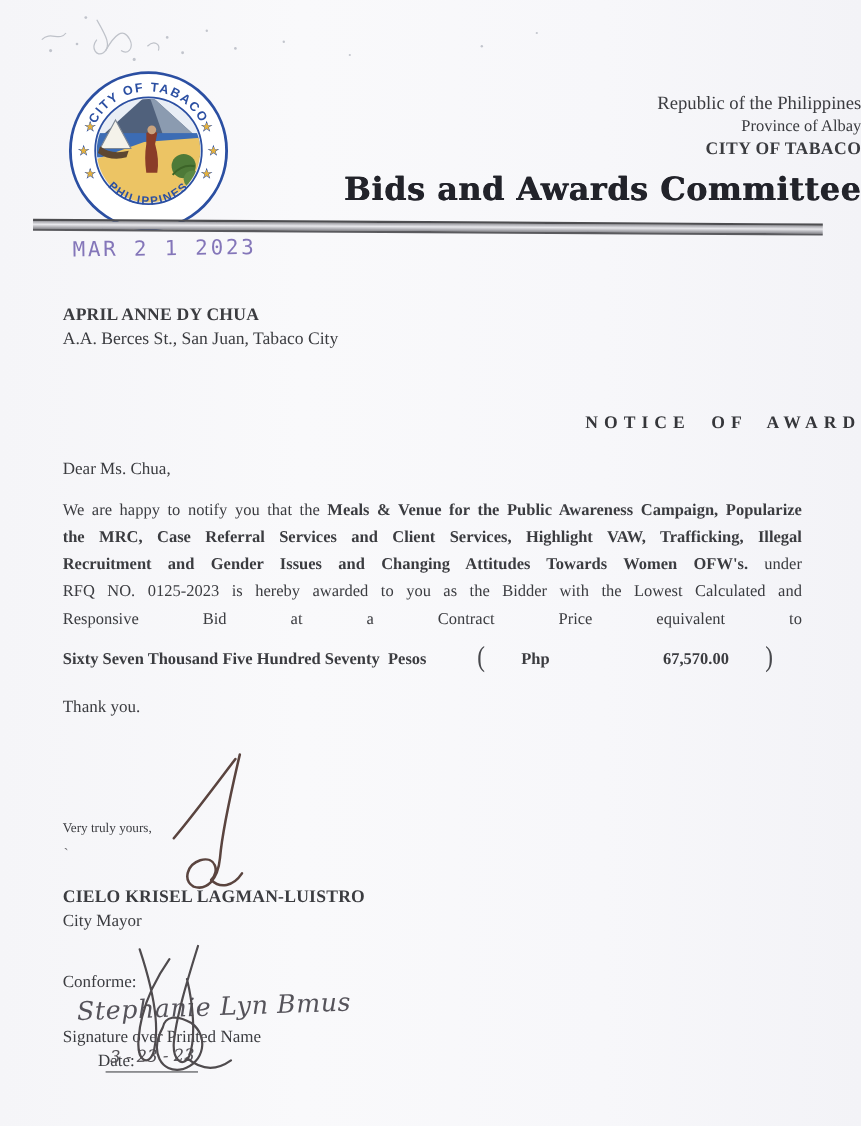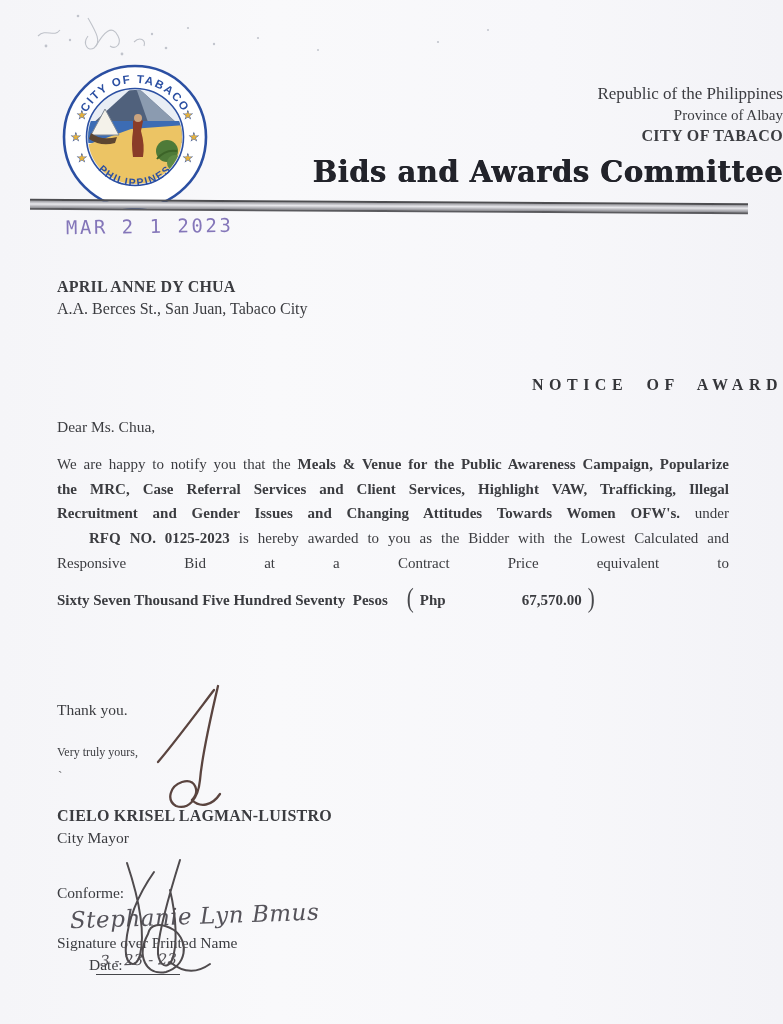--- a/index.html
+++ b/index.html
@@ -32,29 +32,29 @@
   
   .recipient{top:276px;left:57px;font-size:16px;line-height:21.8px;}
   .recipient .rname{font-weight:bold;letter-spacing:.2px;}
   
   .noa-title{top:376px;font-size:16px;font-weight:bold;letter-spacing:5.5px;word-spacing:9px;color:#35363a;}
   .salutation{top:418px;left:57px;font-size:15.5px;}
   
   .para{left:57px;width:672px;font-size:15px;line-height:24.7px;}
   .p1{top:452px;}
   .jline{text-align:justify;text-align-last:justify;}
-  .amount-line{display:flex;align-items:baseline;font-weight:bold;white-space:pre;}
+  .amount-line{display:flex;align-items:baseline;font-weight:bold;white-space:pre;gap:27px;}
   .amount-line .brkt{font-weight:normal;font-size:21px;transform:scaleY(1.25);display:inline-block;color:#47484c;}
   .amount-line .php{margin-left:6px;}
   .amount-line .open{margin-left:19px;}
   .amount-line .amt{margin-left:76px;margin-top:12px;}
   .amount-line .close{margin-left:6px;}
   .p2{top:604px;}
   .p2 .l2{text-align:left;text-align-last:left;}
-  .thanks{top:701px;left:57px;font-size:15.5px;}
+  .thanks{top:634px;left:57px;font-size:15.5px;}
   .closing{top:745px;left:57px;font-size:12px;}
   .tick{top:768px;left:58px;font-size:13px;color:#6b6b6f;}
   
   .sigfeatname{top:807px;left:57px;font-size:16px;font-weight:bold;letter-spacing:.2px;}
   .sigtitle{top:829px;left:57px;font-size:15.5px;}
   
   .conforme{top:884px;left:57px;font-size:15.5px;}
   .handname{
     top:903px;left:70px;font-size:23px;color:#55535a;
     font-family:"DejaVu Serif", serif;font-style:italic;transform:rotate(-2deg);
@@ -148,21 +148,21 @@
     <div>A.A. Berces St., San Juan, Tabaco City</div>
   </div>
 
   <div class="abs hdr-center noa-title">NOTICE OF AWARD</div>
   <div class="abs salutation">Dear Ms. Chua,</div>
 
   <div class="abs para p1">
     <div class="jline"><span>We are happy to notify you that the </span><span style="font-weight: bold;">Meals &amp; Venue for the Public Awareness Campaign, Popularize</span></div>
     <div class="jline"><span style="font-weight: bold;">the MRC, Case Referral Services and Client Services, Highlight VAW, Trafficking, Illegal</span></div>
     <div class="jline"><span style="font-weight: bold;">Recruitment and Gender Issues and Changing Attitudes Towards Women OFW's.</span><span> under</span></div>
-    <div class="jline"><span style="font-weight: bold; margin-left: 32px;">RFQ NO. 0125-2023</span><span> is hereby awarded to you as the Bidder with the Lowest Calculated and</span></div>
+    <div class="jline"><span style="font-weight: normal;">RFQ NO. 0125-2023</span><span> is hereby awarded to you as the Bidder with the Lowest Calculated and</span></div>
     <div class="jline"><span>Responsive Bid at a Contract Price equivalent to</span></div>
     <div class="amount-line">
       <span>Sixty Seven Thousand Five Hundred Seventy  Pesos</span>
       <span class="brkt open">(</span>
       <span class="php">Php</span>
       <span class="amt">67,570.00</span>
       <span class="brkt close">)</span>
     </div>
   </div>
 

